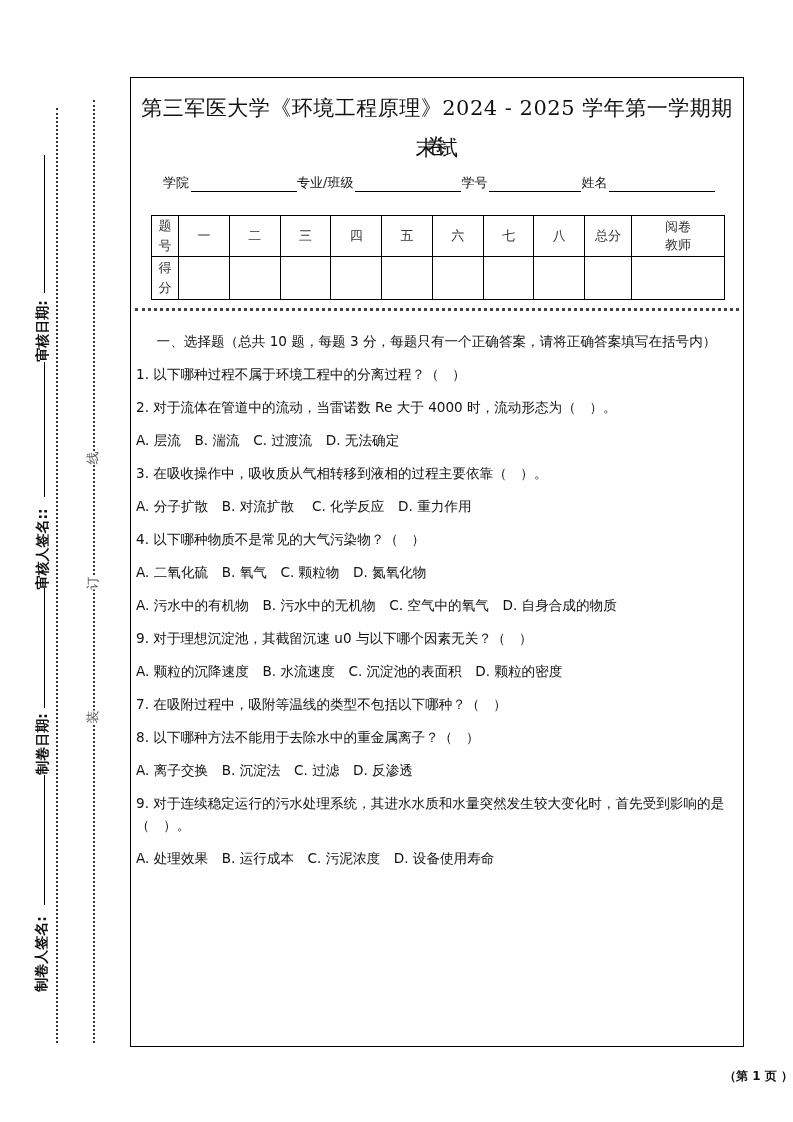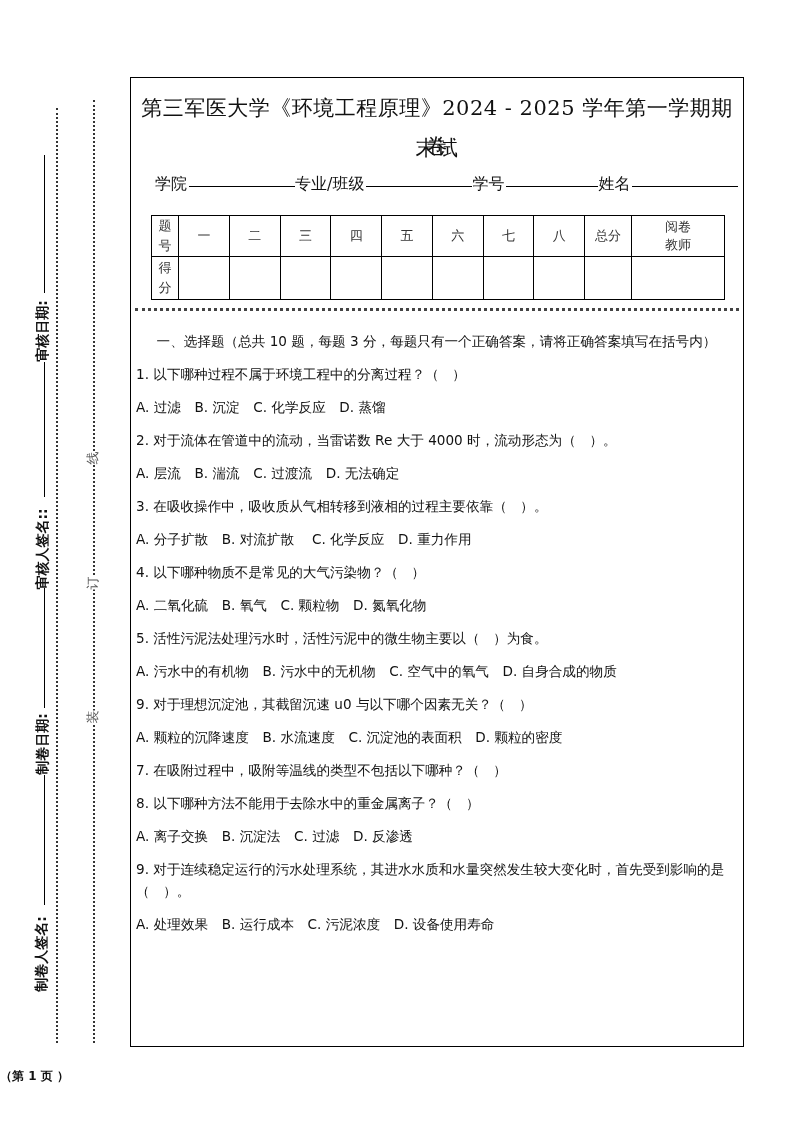--- a/index.html
+++ b/index.html
@@ -10,32 +10,32 @@
   .vlabel { position: absolute; transform: rotate(-90deg); transform-origin: center center;
             white-space: nowrap; font-weight: bold; font-size: 14px; }
   .sigline { position: absolute; border-left: 1px solid #000; }
   .cutmark { position: absolute; font-size: 13px; color: #555; background: #fff;
              transform: rotate(-90deg); padding: 1px 0; }
   .frame { position: absolute; left: 130px; top: 77px; width: 614px; height: 970px;
            border: 1.5px solid #000; box-sizing: border-box; padding-left: 21px; }
   .title { position: absolute; left: 0; right: 0; top: 10px; text-align: center;
            font-family: "DejaVu Serif", serif; font-size: 21px; letter-spacing: 0.5px; line-height: 40px; }
   .title2 { top: 48px; }
-  .info { position: absolute; left: 24px; top: 96px; font-family: "DejaVu Serif", serif; font-size: 16px; display: flex; }
+  .info { position: absolute; left: 32px; top: 96px; font-family: "DejaVu Serif", serif; font-size: 13px; display: flex; align-items: flex-end; }
   .info .lbl { margin-right: 2px; }
   .info .blank { display: inline-block; border-bottom: 1px solid #000; height: 12px; }
   table.score { position: absolute; left: 20px; top: 137px; border-collapse: collapse;
                 width: 574px; font-family: "DejaVu Serif", serif; font-size: 13px; color: #333; }
   table.score td { border: 1px solid #000; text-align: center; height: 40px; padding: 0; }
   table.score td.first { width: 26px; line-height: 20px; }
   .dotsep { position: absolute; left: 4px; right: 4px; top: 230px; border-top: 3px dotted #444; }
   .content { position: absolute; left: 5px; right: 6px; top: 252px; font-size: 13.6px; line-height: 22px; }
   .content p { margin: 0 0 11px 0; }
   .content .sec { margin-bottom: 11px; text-align: center; }
-  .footer { position: absolute; top: 1068px; left: 0; right: 0; text-align: left; font-weight: bold; font-size: 12px; }
+  .footer { position: absolute; top: 1068px; left: 0; right: 0; text-align: right; font-weight: bold; font-size: 12px; }
 </style>
 </head>
 <body>
 
 <div class="margin">
   <div class="dotline" style="left:56px; top:108px; height:935px;"></div>
   <div class="dotline" style="left:93px; top:100px; height:943px;"></div>
 
   <div class="sigline" style="left:44px; top:155px; height:138px;"></div>
   <div class="vlabel" style="left:8px; top:322px; width:70px; text-align:center;">审核日期:</div>
@@ -104,28 +104,26 @@
       <td></td>
     </tr>
   </tbody>
     </table>
 
   <div class="dotsep"></div>
 
   <div class="content">
     <p class="sec">一、选择题（总共 10 题，每题 3 分，每题只有一个正确答案，请将正确答案填写在括号内）</p>
     <p>1. 以下哪种过程不属于环境工程中的分离过程？（　）</p>
-    <p>A. 过滤　B. 沉淀　C. 化学反应　D. 蒸馏</p>
     <p>2. 对于流体在管道中的流动，当雷诺数 Re 大于 4000 时，流动形态为（　）。</p>
     <p>A. 层流　B. 湍流　C. 过渡流　D. 无法确定</p>
     <p>3. 在吸收操作中，吸收质从气相转移到液相的过程主要依靠（　）。</p>
     <p>A. 分子扩散　B. 对流扩散　 C. 化学反应　D. 重力作用</p>
     <p>4. 以下哪种物质不是常见的大气污染物？（　）</p>
     <p>A. 二氧化硫　B. 氧气　C. 颗粒物　D. 氮氧化物</p>
-    <p>5. 活性污泥法处理污水时，活性污泥中的微生物主要以（　）为食。</p>
     <p>A. 污水中的有机物　B. 污水中的无机物　C. 空气中的氧气　D. 自身合成的物质</p>
     <p>9. 对于理想沉淀池，其截留沉速 u0 与以下哪个因素无关？（　）</p>
     <p>A. 颗粒的沉降速度　B. 水流速度　C. 沉淀池的表面积　D. 颗粒的密度</p>
     <p>7. 在吸附过程中，吸附等温线的类型不包括以下哪种？（　）</p>
     <p>8. 以下哪种方法不能用于去除水中的重金属离子？（　）</p>
     <p>A. 离子交换　B. 沉淀法　C. 过滤　D. 反渗透</p>
     <p>9. 对于连续稳定运行的污水处理系统，其进水水质和水量突然发生较大变化时，首先受到影响的是（　）。</p>
     <p>A. 处理效果　B. 运行成本　C. 污泥浓度　D. 设备使用寿命</p>
   </div>
 </div>

